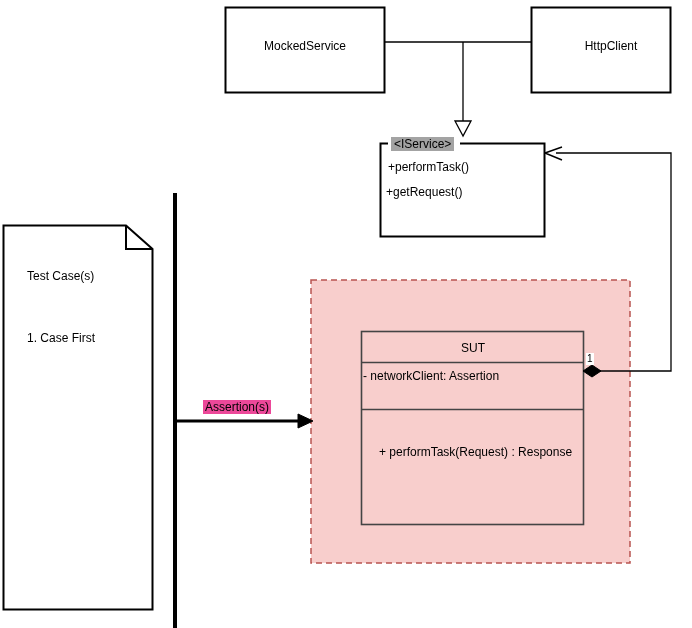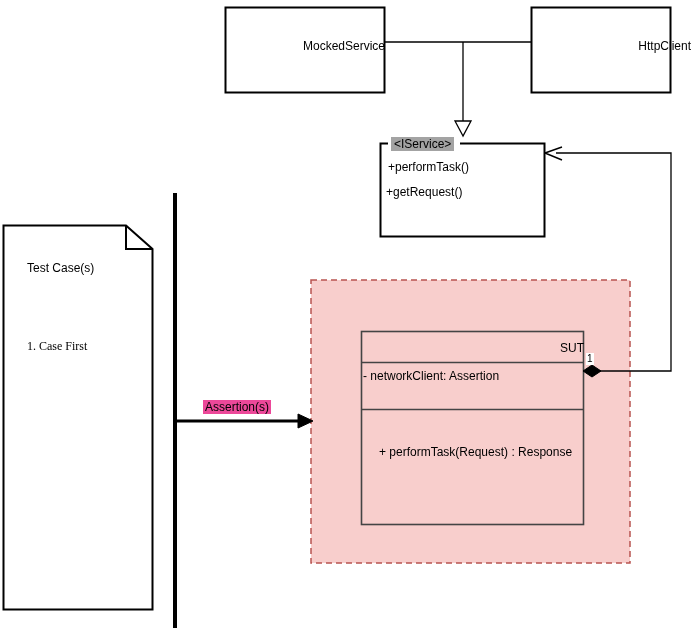--- a/index.html
+++ b/index.html
@@ -25,21 +25,21 @@
     height: 628px;
   }
   .txt {
     position: absolute;
     color: #000000;
     font-size: 12px;
     line-height: 14px;
     white-space: nowrap;
   }
   .txt-center {
-    text-align: right;
+    text-align: center;
   }
   .label-chip {
     position: absolute;
     background: #ffffff;
     font-size: 10px;
     color: #000000;
     padding: 0 1px;
     line-height: 12px;
   }
   .edge-label {
@@ -117,17 +117,17 @@
   <div class="txt txt-center" style="left:362px; top:341px; width:222px;">SUT</div>
 
   <div class="txt" style="left:363px; top:369px;">- networkClient: Assertion</div>
 
   <div class="txt" style="left:363px; top:445px;margin-left:16px;">+ performTask(Request) : Response</div>
 
   <div class="label-chip" style="left:586px; top:353px;">1</div>
 
   <div class="edge-label" style="left:203px; top:400px;">Assertion(s)</div>
 
-  <div class="txt" style="left:27px; top:261px;">Test Case(s)</div>
+  <div class="txt" style="left:27px; top:269px;">Test Case(s)</div>
 
-  <div class="txt" style="left:27px; top:339px;font-family:Liberation Serif, serif;">1. Case First</div>
+  <div class="txt" style="left:27px; top:331px;">1. Case First</div>
 
 </div>
 
 </body></html>

